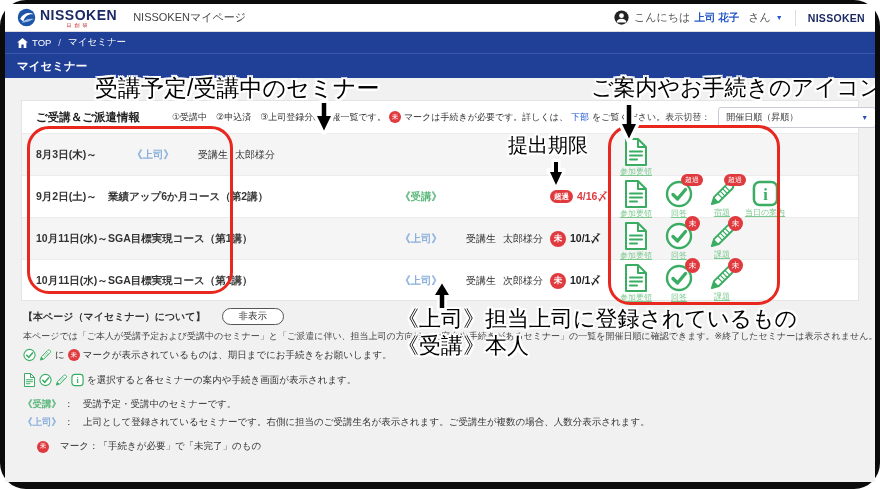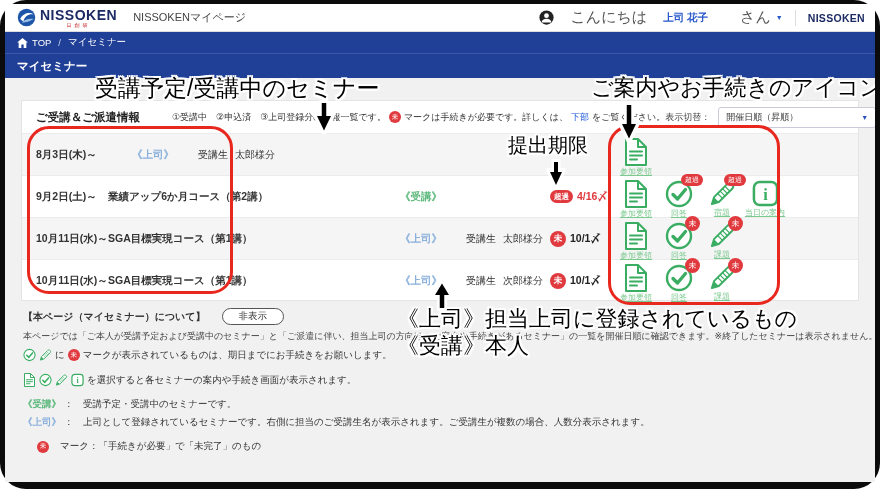--- a/index.html
+++ b/index.html
@@ -8,22 +8,22 @@
   .page  { position:absolute; left:5px; top:4px; width:870px; height:478px; background:#f1f1f2; overflow:hidden; }
 
   
   .topbar { height:28px; background:#fff; display:flex; align-items:center; padding:0 10px 0 12px; border-bottom:1px solid #ddd; }
   .logo { display:flex; align-items:center; gap:4px; cursor:pointer; }
   .logo-txtwrap { display:flex; flex-direction:column; line-height:1; }
   .logo-name { font-size:14px; font-weight:800; color:#1b2a63; letter-spacing:0.5px; }
   .logo-sub  { font-size:5px; color:#c32222; text-align:center; letter-spacing:3px; margin-top:1px; }
   .app-title { margin-left:16px; font-size:11px; color:#444; }
   .top-right { margin-left:auto; display:flex; align-items:center; }
-  .greet { font-size:15px; color:#555; margin-left:16px; }
-  .uname { font-size:10.5px; font-weight:bold; color:#2456c9; margin:0 16px; }
+  .greet { font-size:11px; color:#555; margin-left:5px; }
+  .uname { font-size:10.5px; font-weight:bold; color:#2456c9; margin:0 4px; }
   .caret-blue { font-size:7px; color:#2456c9; margin-left:5px; }
   .vdiv { width:1px; height:16px; background:#ddd; margin:0 12px; }
   .corner { font-size:10.5px; font-weight:800; color:#1b2a63; letter-spacing:0.3px; }
 
   
   .breadcrumb { height:22px; background:#203f96; color:#fff; display:flex; align-items:center; padding:0 12px; font-size:9.5px; border-bottom:1px solid #3a57a8; }
   .bc-home { display:flex; align-items:center; gap:4px; cursor:pointer; }
   .bc-sep { margin:0 7px; color:#cdd6ef; }
   .titlebar { height:24px; background:#203f96; color:#fff; display:flex; align-items:center; padding:0 12px; font-size:11.5px; font-weight:bold; }
 

